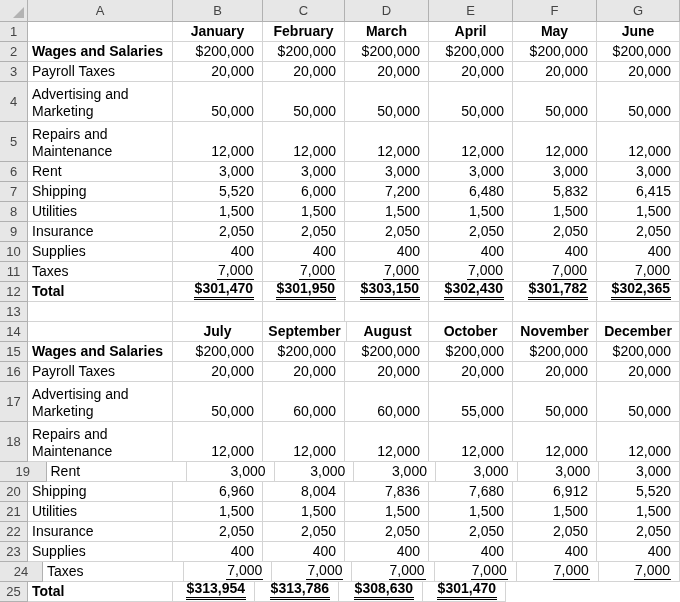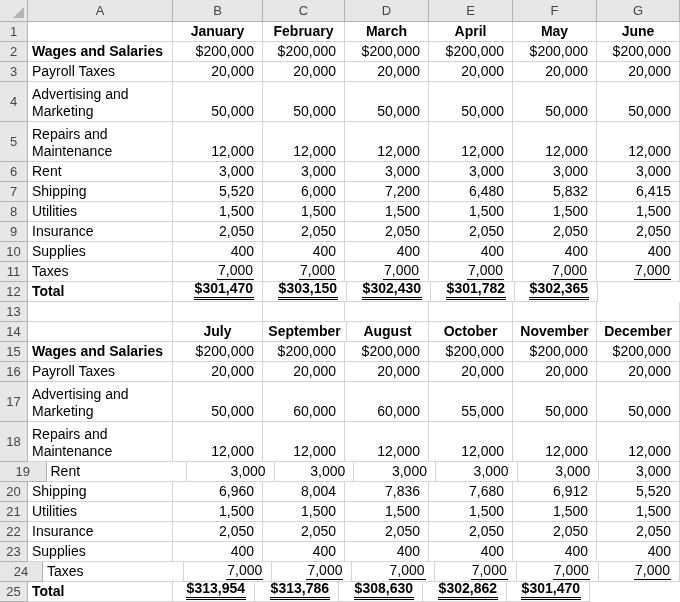--- a/index.html
+++ b/index.html
@@ -302,20 +302,23 @@
       <div class="cell num" style="width: 83px; height: 20px;">
         <span class="u-single">7,000</span>
       </div>
     </div>
     <div class="row">
       <div class="hcell" style="width: 28px; height: 20px;">12</div>
       <div class="cell label bold" style="width: 145px; height: 20px;">Total</div>
       <div class="cell num bold" style="width: 90px; height: 20px;">
         <span class="u-double">$301,470</span>
       </div>
+      <div class="cell num bold" style="width: 82px; height: 20px;">
+        <span class="u-double">$301,950</span>
+      </div>
       <div class="cell num bold" style="width: 84px; height: 20px;">
         <span class="u-double">$303,150</span>
       </div>
       <div class="cell num bold" style="width: 84px; height: 20px;">
         <span class="u-double">$302,430</span>
       </div>
       <div class="cell num bold" style="width: 84px; height: 20px;">
         <span class="u-double">$301,782</span>
       </div>
       <div class="cell num bold" style="width: 83px; height: 20px;">
@@ -591,20 +594,17 @@
       <div class="cell label bold" style="width: 145px; height: 20px;">Total</div>
       <div class="cell num bold" style="width: 82px; height: 20px;">
         <span class="u-double">$313,954</span>
       </div>
       <div class="cell num bold" style="width: 84px; height: 20px;">
         <span class="u-double">$313,786</span>
       </div>
       <div class="cell num bold" style="width: 84px; height: 20px;">
         <span class="u-double">$308,630</span>
       </div>
-      <div class="cell num bold" style="width: 84px; height: 20px;">
-        <span class="u-double">$302,862</span>
-      </div>
       <div class="cell num bold" style="width: 83px; height: 20px;">
         <span class="u-double">$301,470</span>
       </div>
     </div>
   </div>
 
 </body></html>

